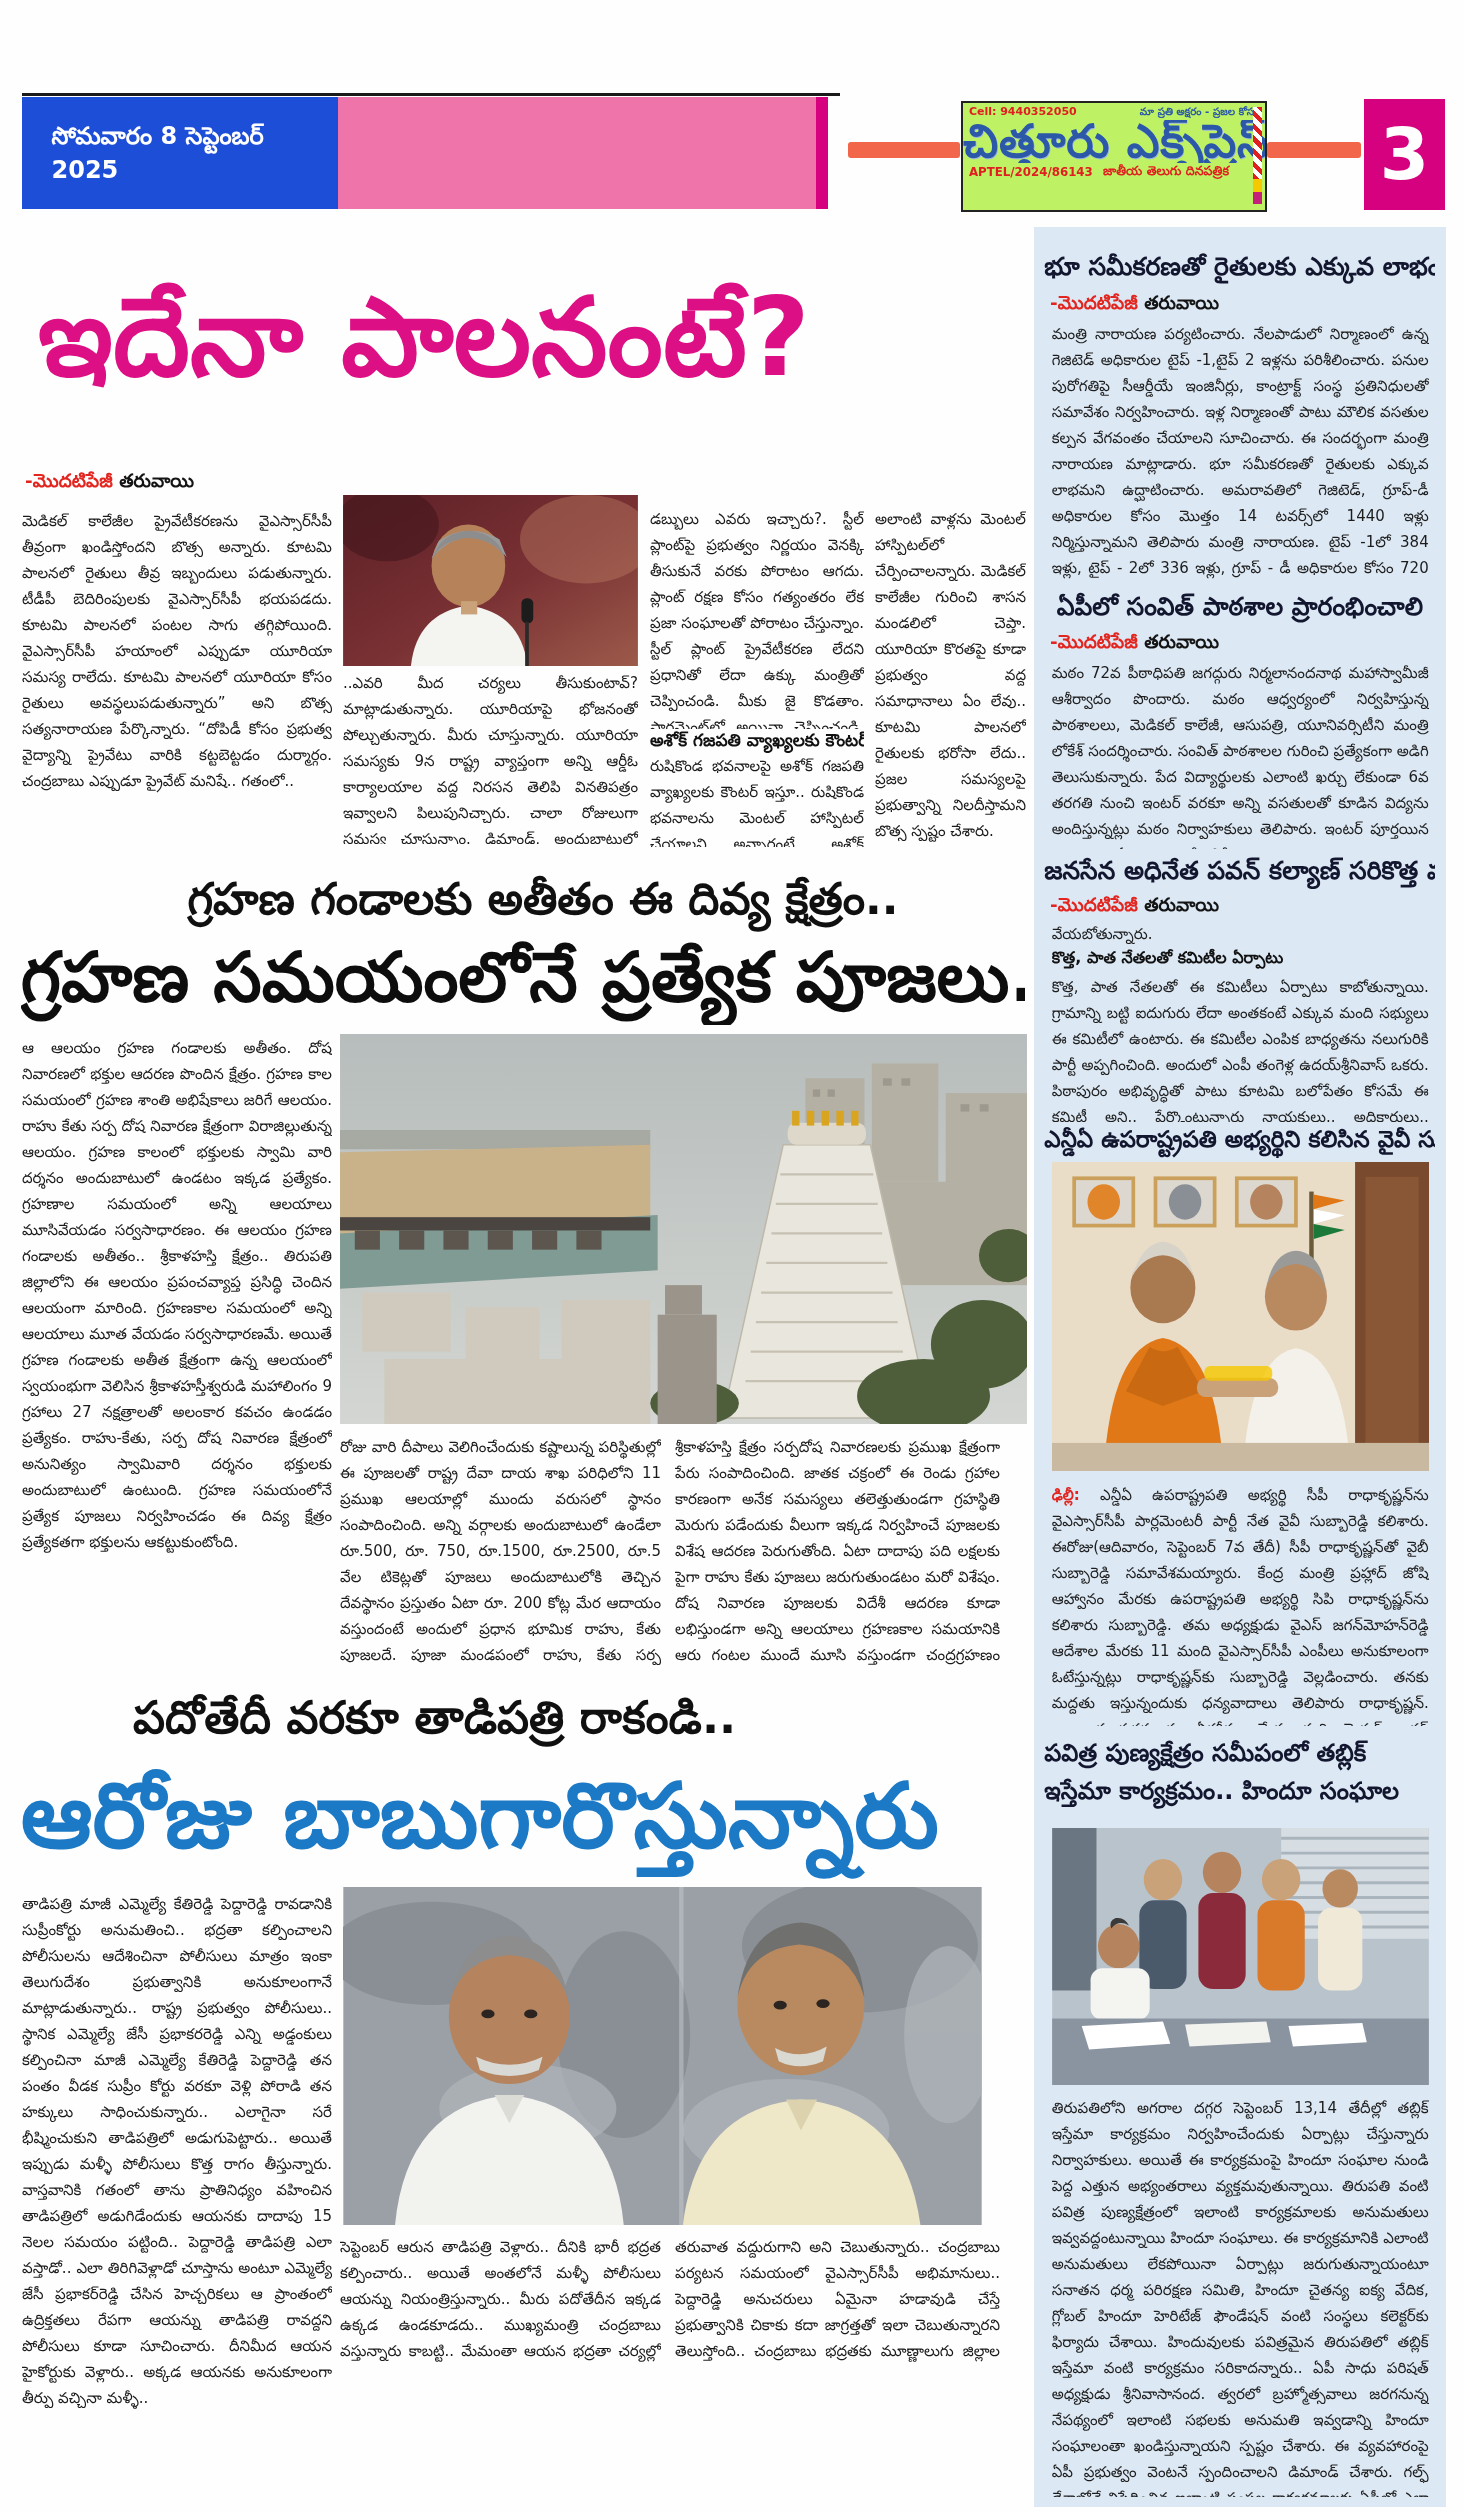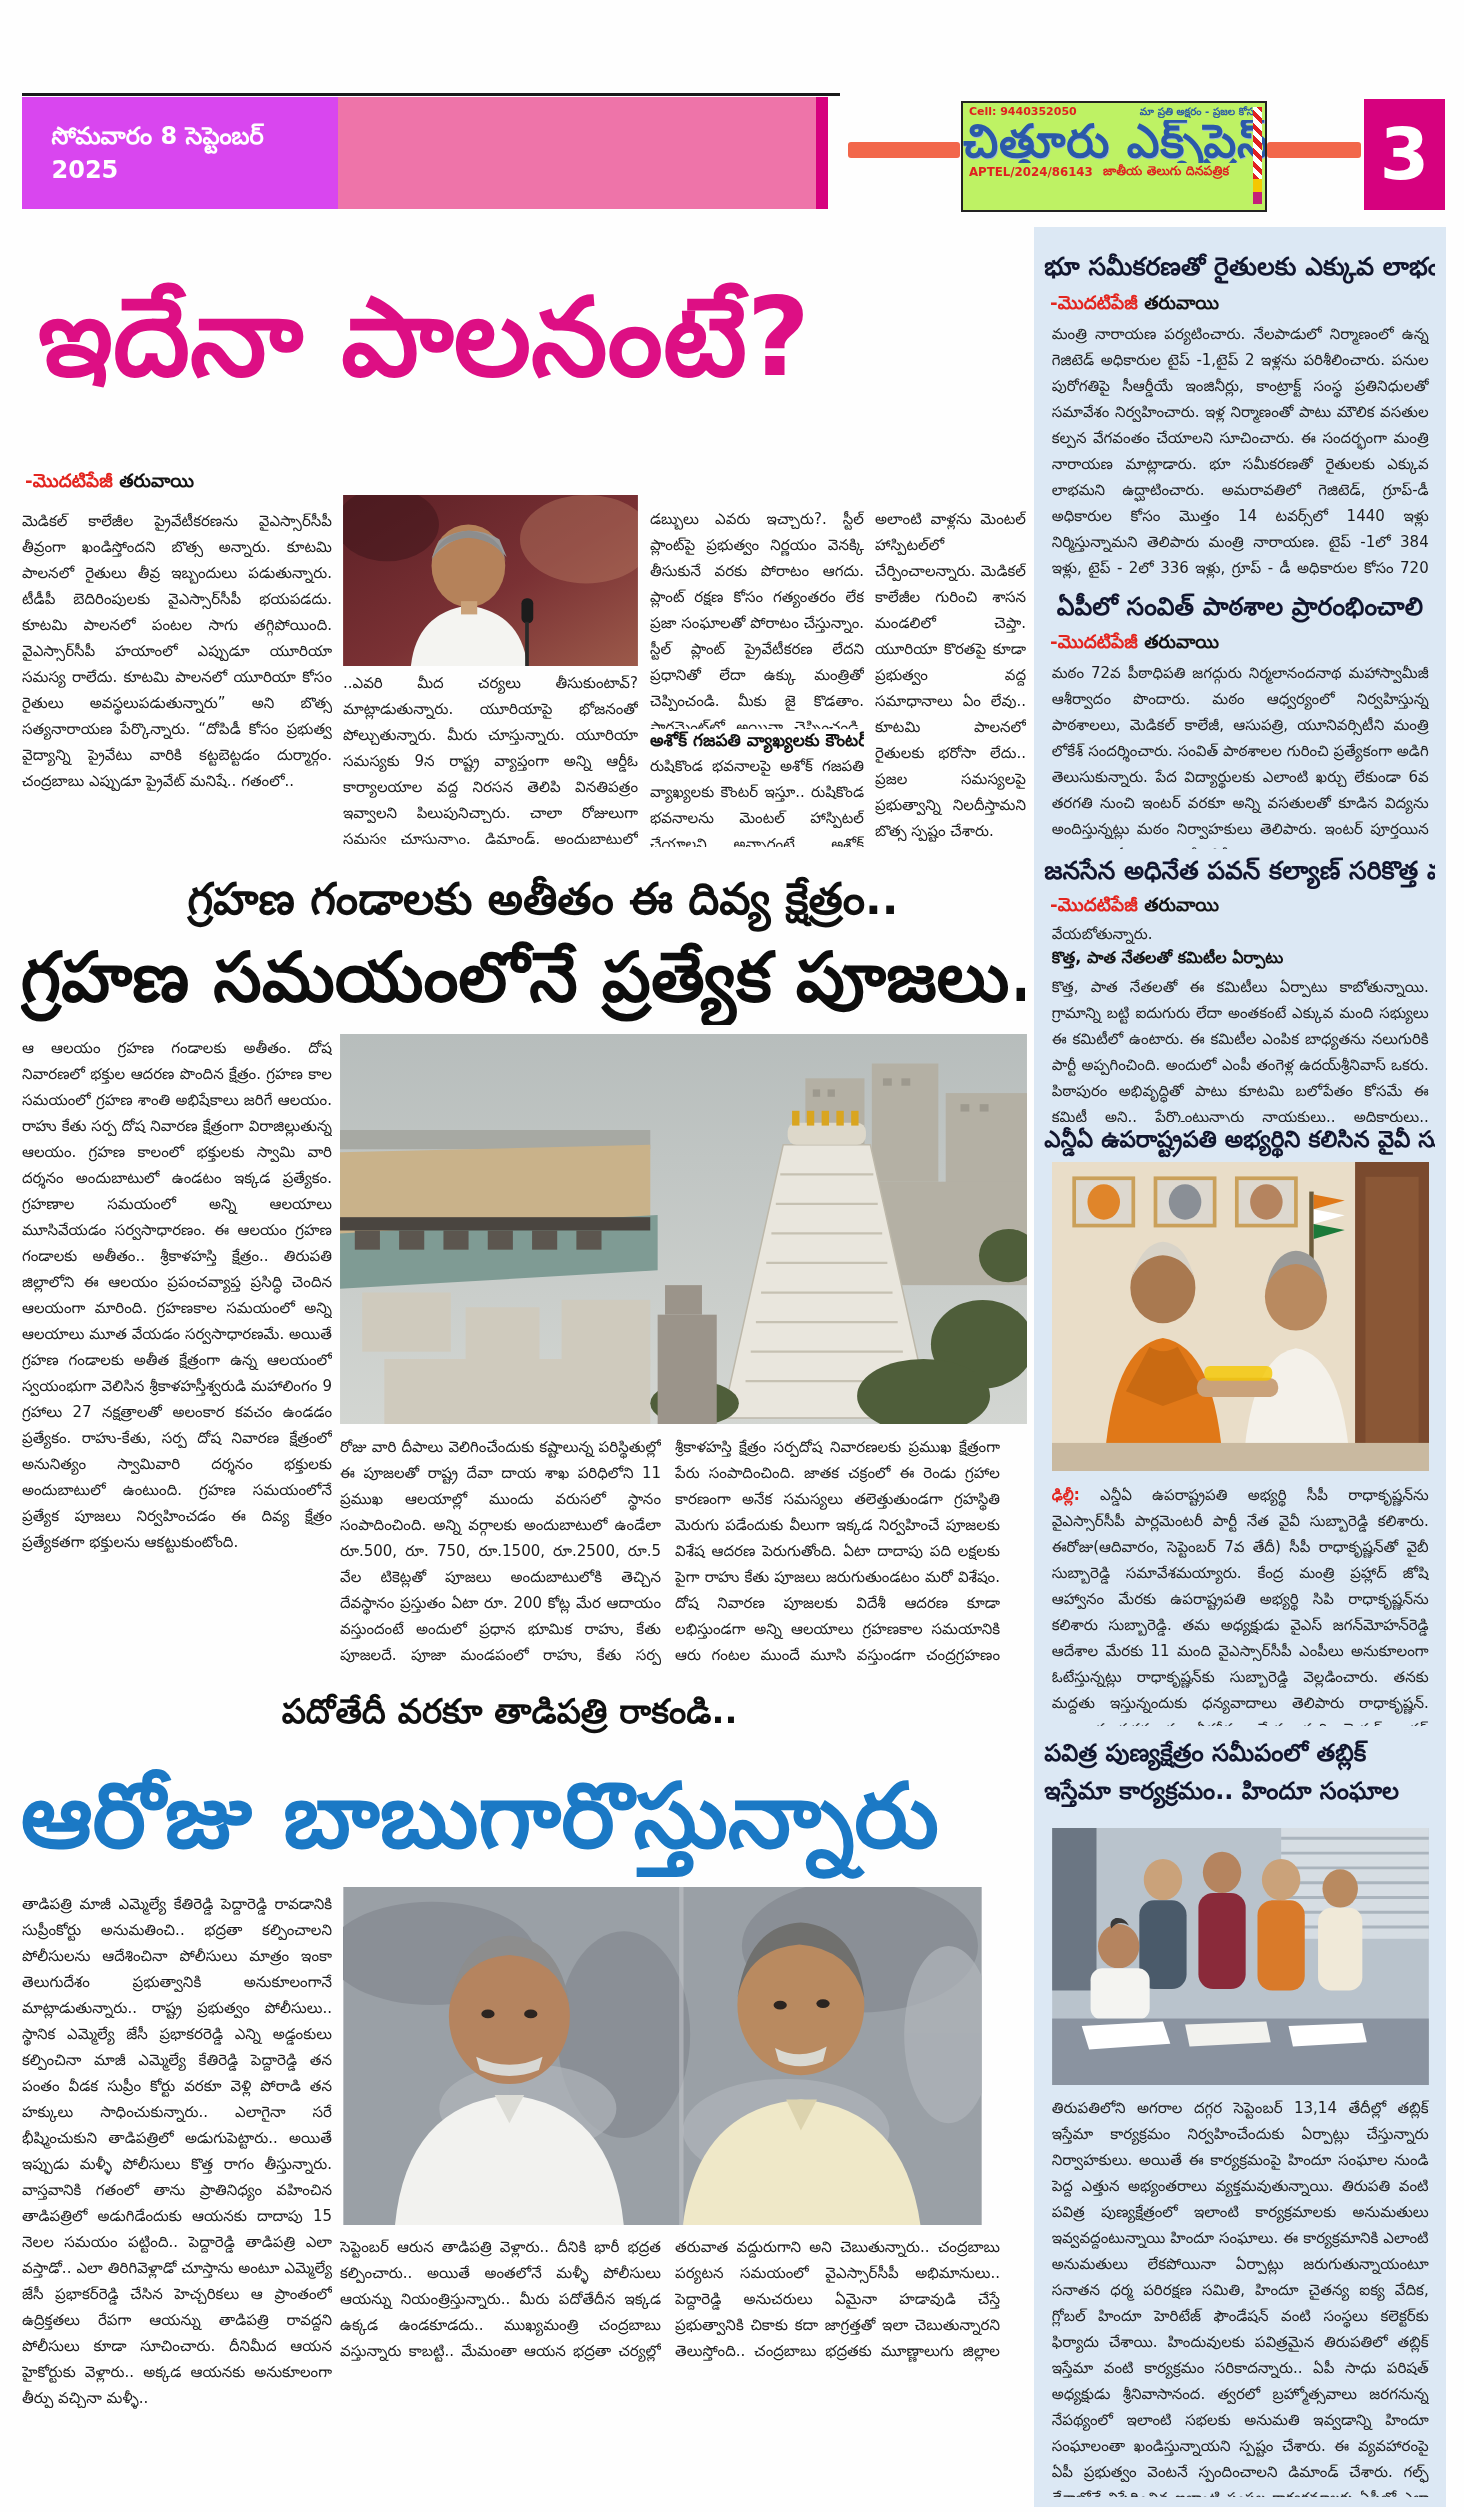--- a/index.html
+++ b/index.html
@@ -1,21 +1,21 @@
 <!DOCTYPE html>
 <html style="font-size:11.8px"><head>
 <meta charset="utf-8">
 <style>
   html,body{margin:0;padding:0;background:#ffffff;}
   #page{position:relative;width:1465px;height:2512px;background:#fefefe;overflow:hidden;
         font-family:"DejaVu Sans","Liberation Sans",sans-serif;color:#141414;}
   .abs{position:absolute;}
   
   .topline{left:22px;top:93px;width:818px;height:3px;background:#1a1a1a;}
-  .date-box{left:22px;top:97px;width:316px;height:112px;background:#d946ef;display:flex;align-items:center;}
+  .date-box{left:22px;top:97px;width:316px;height:112px;background:#1d4ed8;display:flex;align-items:center;}
   .date-box span{color:#fff;font-weight:800;font-size:24px;padding-left:29.5px;}
   .pink-box{left:338px;top:97px;width:478px;height:112px;background:#ee74a9;}
   .pink-strip{left:816px;top:97px;width:11.8px;height:112px;background:#d6017e;}
   .conn-bar{height:16px;background:#f2674b;border-radius:3px;}
   .bar1{left:848px;top:142px;width:112px;}
   .bar2{left:1267px;top:142px;width:94px;}
   .masthead{left:961px;top:101px;width:306px;height:111px;background:#bef264;border:2.2px solid #222;box-sizing:border-box;}
   .m-row1{display:flex;justify-content:space-between;padding:2.2px 5.9px 0 5.9px;}
   .m-cell{color:#e02020;font-weight:800;font-size:11px;}
   .m-slogan{color:#2b59a8;font-weight:800;font-size:10.3px;}
@@ -51,22 +51,22 @@
   
   .a2-kicker{left:170px;top:873px;width:746px;font-size:44px;font-weight:800;color:#101010;
              text-align:center;white-space:nowrap;overflow:hidden;}
   .a2-headline{left:20.7px;top:929px;width:1004px;font-size:69px;font-weight:900;color:#0d0d0d;
                line-height:96px;white-space:nowrap;overflow:hidden;}
   .a2-left{left:22px;top:1035px;width:310px;height:636px;}
   .a2-photo{left:340px;top:1034px;width:687px;height:390px;}
   .a2-belowA{left:340px;top:1434px;width:321px;height:239px;}
   .a2-belowB{left:675px;top:1434px;width:325px;height:239px;}
   
-  .a3-kicker{left:133px;top:1691px;width:753px;font-size:34px;font-weight:800;color:#101010;
-             text-align:center;white-space:nowrap;overflow:hidden;}
+  .a3-kicker{left:133px;top:1691px;width:753px;font-size:45px;font-weight:800;color:#101010;
+             text-align:left;white-space:nowrap;overflow:hidden;}
   .a3-headline{left:20.7px;top:1751px;width:1004px;font-size:90px;font-weight:900;color:#1b79c5;
                line-height:130px;white-space:nowrap;overflow:hidden;}
   .a3-left{left:22px;top:1891px;width:310px;height:613px;}
   .a3-photo{left:343px;top:1887px;width:639px;height:338px;}
   .a3-belowA{left:340px;top:2234px;width:321px;height:130px;}
   .a3-belowB{left:675px;top:2234px;width:325px;height:130px;}
   
   .rail{left:1034px;top:227px;width:412px;height:2280px;background:#dce8f4;}
   .rail .abs{position:absolute;}
   .r-head{left:10.3px;width:391px;text-align:center;font-size:25px;font-weight:800;color:#12162e;

